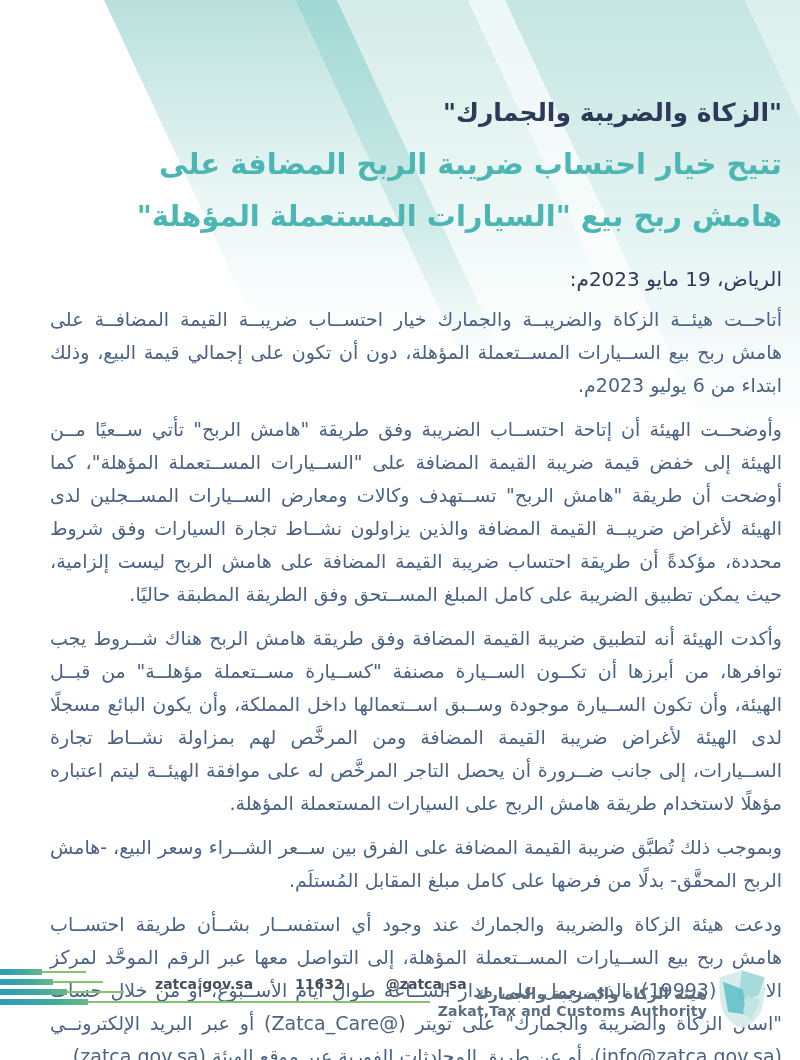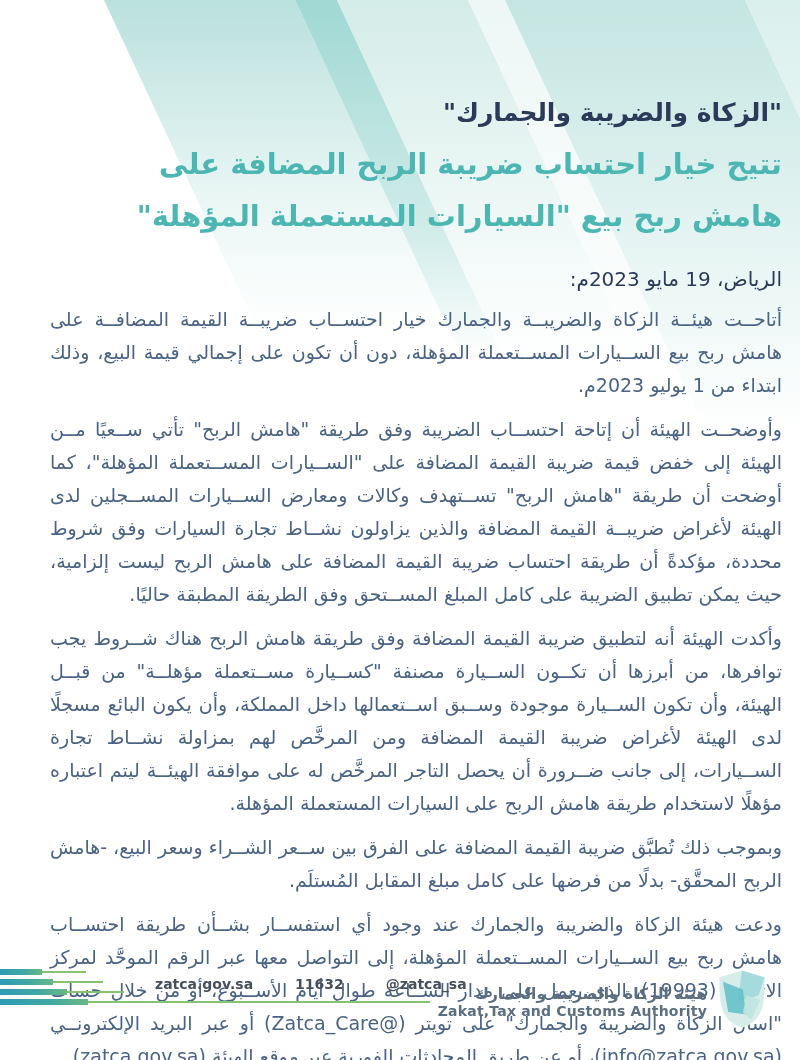--- a/index.html
+++ b/index.html
@@ -63,21 +63,21 @@
   </div>
 
   <div class="content">
     <div class="org-quote">"الزكاة والضريبة والجمارك"</div>
     <div class="headline">تتيح خيار احتساب ضريبة الربح المضافة على</div>
     <div class="headline" style="margin-top:0;">هامش ربح بيع "السيارات المستعملة المؤهلة"</div>
 
     <div class="dateline">الرياض، 19 مايو 2023م:</div>
 
     <div class="body-copy">
-      <p>أتاحــت هيئــة الزكاة والضريبــة والجمارك خيار احتســاب ضريبــة القيمة المضافــة على هامش ربح بيع الســيارات المســتعملة المؤهلة، دون أن تكون على إجمالي قيمة البيع، وذلك ابتداء من 1 يوليو 2023م.</p>
+      <p>أتاحــت هيئــة الزكاة والضريبــة والجمارك خيار احتســاب ضريبــة القيمة المضافــة على هامش ربح بيع الســيارات المســتعملة المؤهلة، دون أن تكون على إجمالي قيمة البيع، وذلك ابتداء من 6 يوليو 2023م.</p>
       <p>وأوضحــت الهيئة أن إتاحة احتســاب الضريبة وفق طريقة "هامش الربح" تأتي ســعيًا مــن الهيئة إلى خفض قيمة ضريبة القيمة المضافة على "الســيارات المســتعملة المؤهلة"، كما أوضحت أن طريقة "هامش الربح" تســتهدف وكالات ومعارض الســيارات المســجلين لدى الهيئة لأغراض ضريبــة القيمة المضافة والذين يزاولون نشــاط تجارة السيارات وفق شروط محددة، مؤكدةً أن طريقة احتساب ضريبة القيمة المضافة على هامش الربح ليست إلزامية، حيث يمكن تطبيق الضريبة على كامل المبلغ المســتحق وفق الطريقة المطبقة حاليًا.</p>
       <p>وأكدت الهيئة أنه لتطبيق ضريبة القيمة المضافة وفق طريقة هامش الربح هناك شــروط يجب توافرها، من أبرزها أن تكــون الســيارة مصنفة "كســيارة مســتعملة مؤهلــة" من قبــل الهيئة، وأن تكون الســيارة موجودة وســبق اســتعمالها داخل المملكة، وأن يكون البائع مسجلًا لدى الهيئة لأغراض ضريبة القيمة المضافة ومن المرخَّص لهم بمزاولة نشــاط تجارة الســيارات، إلى جانب ضــرورة أن يحصل التاجر المرخَّص له على موافقة الهيئــة ليتم اعتباره مؤهلًا لاستخدام طريقة هامش الربح على السيارات المستعملة المؤهلة.</p>
       <p>وبموجب ذلك تُطبَّق ضريبة القيمة المضافة على الفرق بين ســعر الشــراء وسعر البيع، -هامش الربح المحقَّق- بدلًا من فرضها على كامل مبلغ المقابل المُستلَم.</p>
       <p>ودعت هيئة الزكاة والضريبة والجمارك عند وجود أي استفســار بشــأن طريقة احتســاب هامش ربح بيع الســيارات المســتعملة المؤهلة، إلى التواصل معها عبر الرقم الموحَّد لمركز الاتصال (19993)، الذي يعمل على مدار الســاعة طوال أيام الأســبوع، أو من خلال حساب "اسأل الزكاة والضريبة والجمارك" على تويتر (@Zatca_Care) أو عبر البريد الإلكترونــي (info@zatca.gov.sa)، أو عن طريق المحادثات الفورية عبر موقع الهيئة (zatca.gov.sa).</p>
     </div>
   </div>
 
   <div class="footer">
     <div class="bars">
       <div class="bar-row w1">

